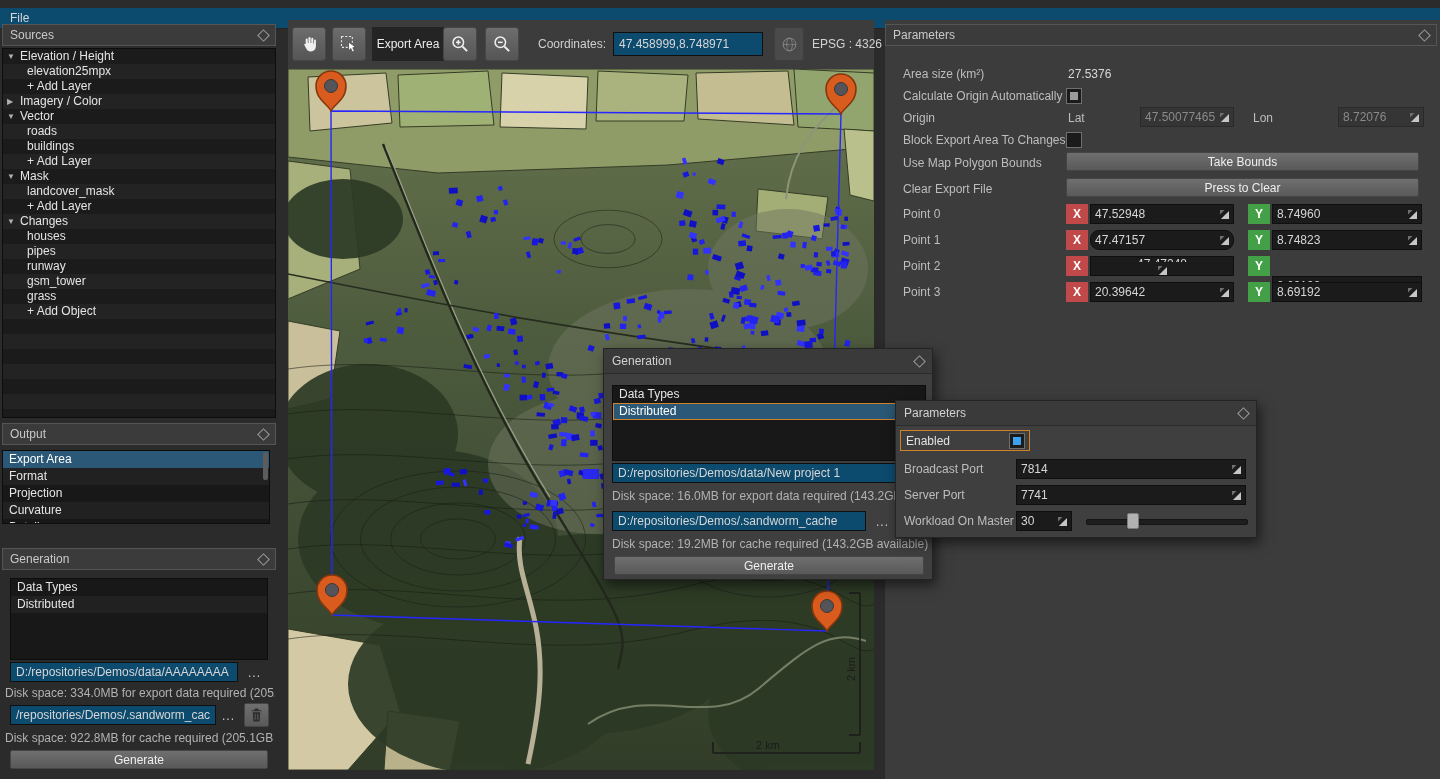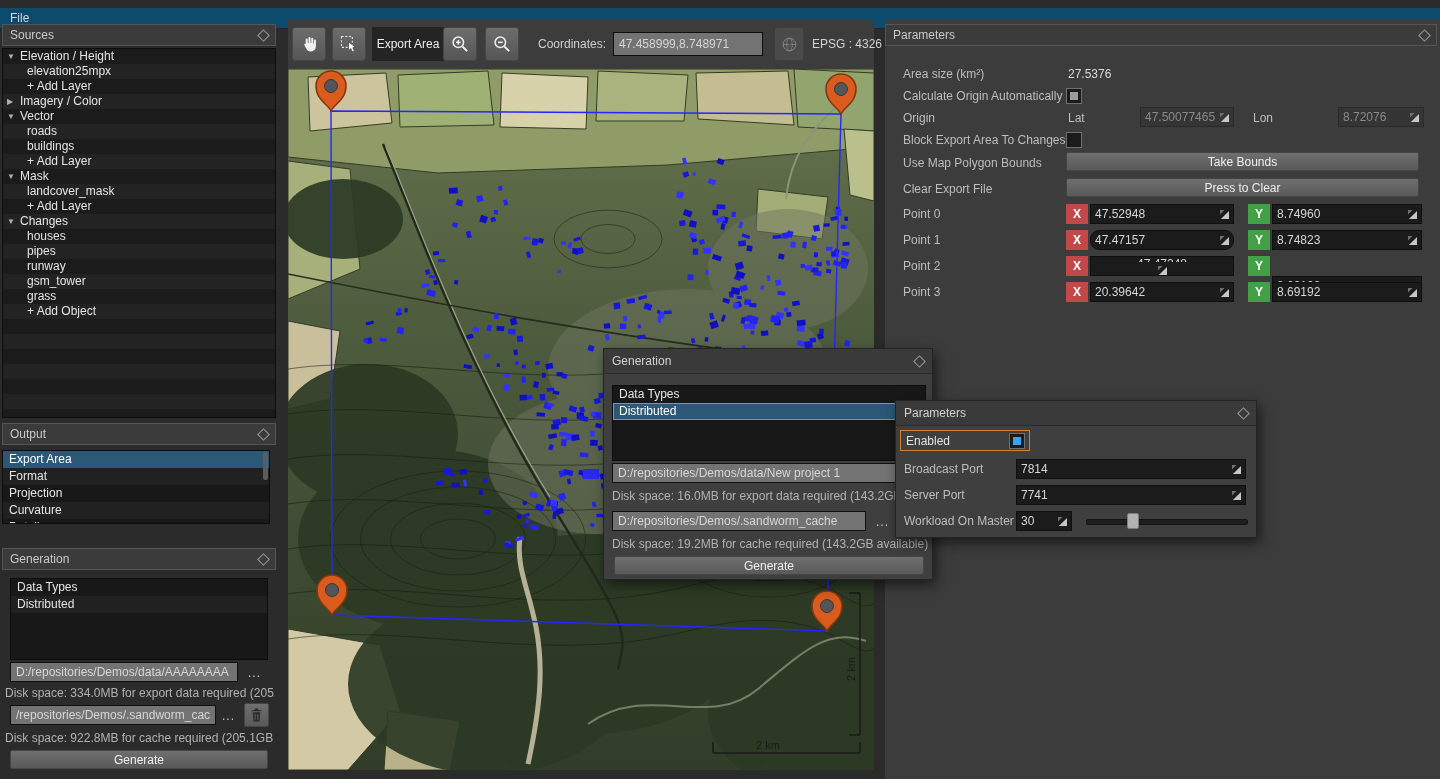--- a/index.html
+++ b/index.html
@@ -16,21 +16,21 @@
   .trow{height:15px;line-height:15px;white-space:nowrap;color:#e4e4e4}
   .trow.group{padding-left:4px}
   .trow.item{padding-left:24px}
   .tw{display:inline-block;width:13px;font-size:8px;color:#b0b0b0;vertical-align:middle}
   .listbox{position:absolute;background:#181818;border:1px solid #0d0d0d;box-sizing:border-box;overflow:hidden}
   .lrow{height:17px;line-height:17px;padding-left:6px;color:#e4e4e4;white-space:nowrap}
   .lrow:nth-child(even){background:#212121}
   .lrow.selected{background:#2b5876;color:#fff}
   .lrow.focus-orange{box-shadow:inset 0 0 0 1px #d1832c}
   .scrollthumb{position:absolute;width:5px;background:#5c5c5c;border-radius:2px}
-  .input{position:absolute;background:#737373;border:1px solid #0f0f0f;color:#d6d6d6;box-sizing:border-box;padding:0 5px;font-family:"Liberation Sans",sans-serif;font-size:12px;height:20px}
+  .input{position:absolute;background:#0c4a6e;border:1px solid #0f0f0f;color:#d6d6d6;box-sizing:border-box;padding:0 5px;font-family:"Liberation Sans",sans-serif;font-size:12px;height:20px}
   input.input{outline:none}
   .disk{position:absolute;color:#b2b2b2;white-space:nowrap;overflow:hidden}
   .graybtn{position:absolute;background:linear-gradient(#6f6f6f,#595959);border:1px solid #454545;border-radius:2px;box-sizing:border-box;color:#efefef;text-align:center;display:flex;align-items:center;justify-content:center}
   .dots{position:absolute;color:#cfcfcf;letter-spacing:1px}
   .spin{position:absolute;height:20px;background:#1b1b1b;border:1px solid #0f0f0f;box-sizing:border-box;color:#d6d6d6;display:flex;align-items:center;padding:0 4px;gap:4px}
   .spin .val{flex:1;overflow:hidden;white-space:nowrap}
   .spin.disabled{background:#353535;border-color:#2a2a2a;color:#8a8a8a}
   .badge{position:absolute;width:22px;height:20px;color:#fff;font-weight:bold;display:flex;align-items:center;justify-content:center}
   .checkbox{position:absolute;width:14px;height:14px;background:#1b1b1b;border:1px solid #6f6f6f;box-sizing:content-box}
   .checkbox .fill{position:absolute;left:3px;top:3px;width:8px;height:8px;background:#9c9c9c}

